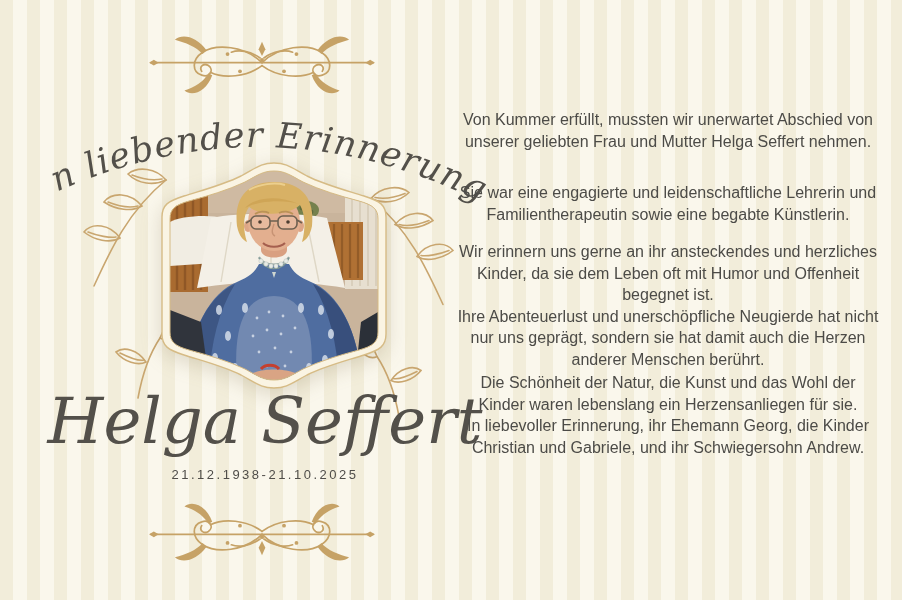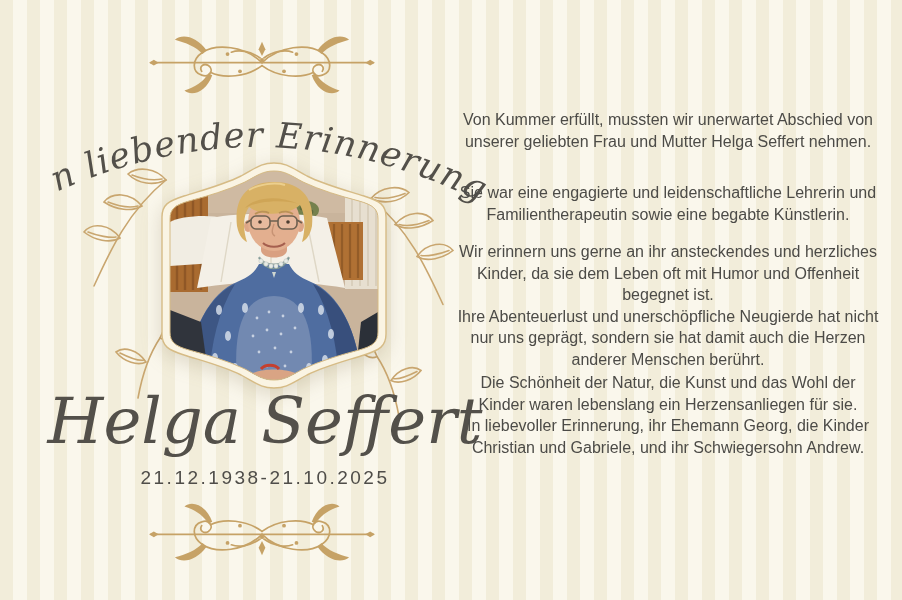--- a/index.html
+++ b/index.html
@@ -28,21 +28,21 @@
   .leaves-left{left:80px;top:166px;}
   .leaves-right{left:352px;top:172px;height:260px;transform:scaleX(-1);}
   .leaves path{fill:none;stroke:#c9a66f;stroke-width:1.6;stroke-linecap:round;}
   .name{
     position:absolute;left:30px;top:390px;width:470px;
     text-align:center;font-family:"DejaVu Serif",serif;font-style:italic;
     font-size:64px;color:#53504a;line-height:62px;
   }
   .dates{
     position:absolute;left:30px;top:467px;width:470px;
-    text-align:center;font-size:19px;letter-spacing:2.5px;color:#4f4d49;
+    text-align:center;font-size:13px;letter-spacing:2.5px;color:#4f4d49;
   }
   
   .obituary{
     position:absolute;left:433px;top:0;width:470px;
     padding-top:109px;box-sizing:border-box;
     color:#4c4b47;font-size:16px;line-height:21.5px;text-align:center;
   }
   .obituary p{margin:0;white-space:pre-line;}
   .obituary p.p1{margin-bottom:30px;}
   .obituary p.p2{margin-bottom:16px;}

